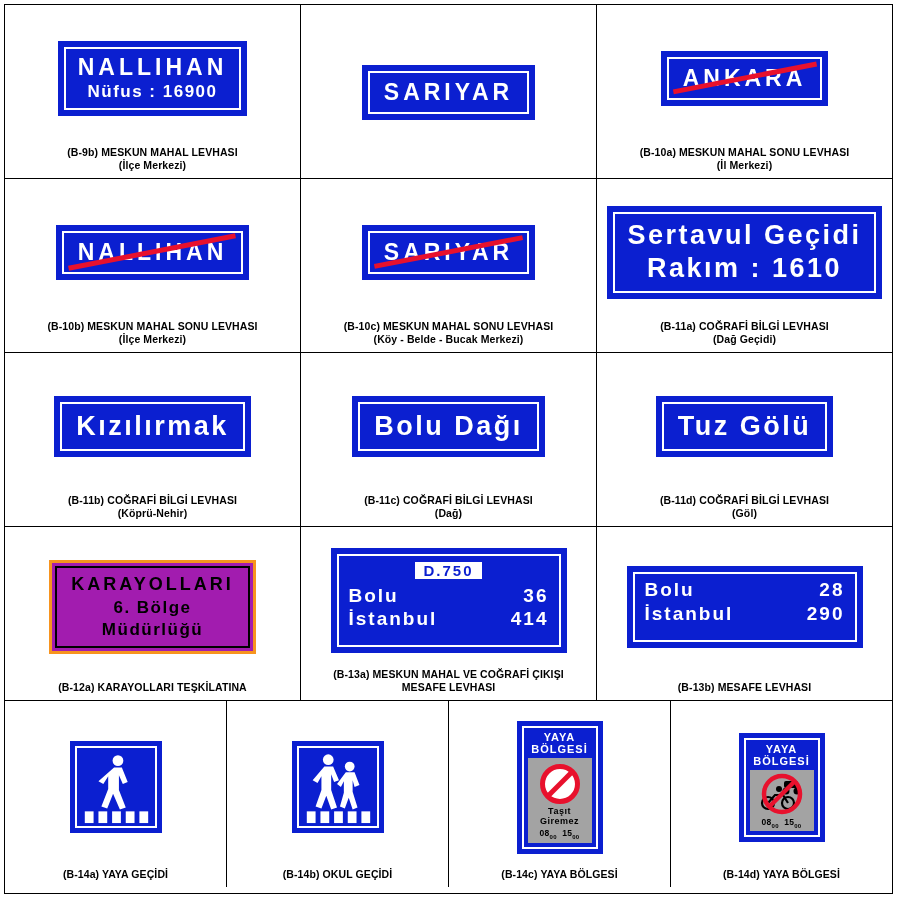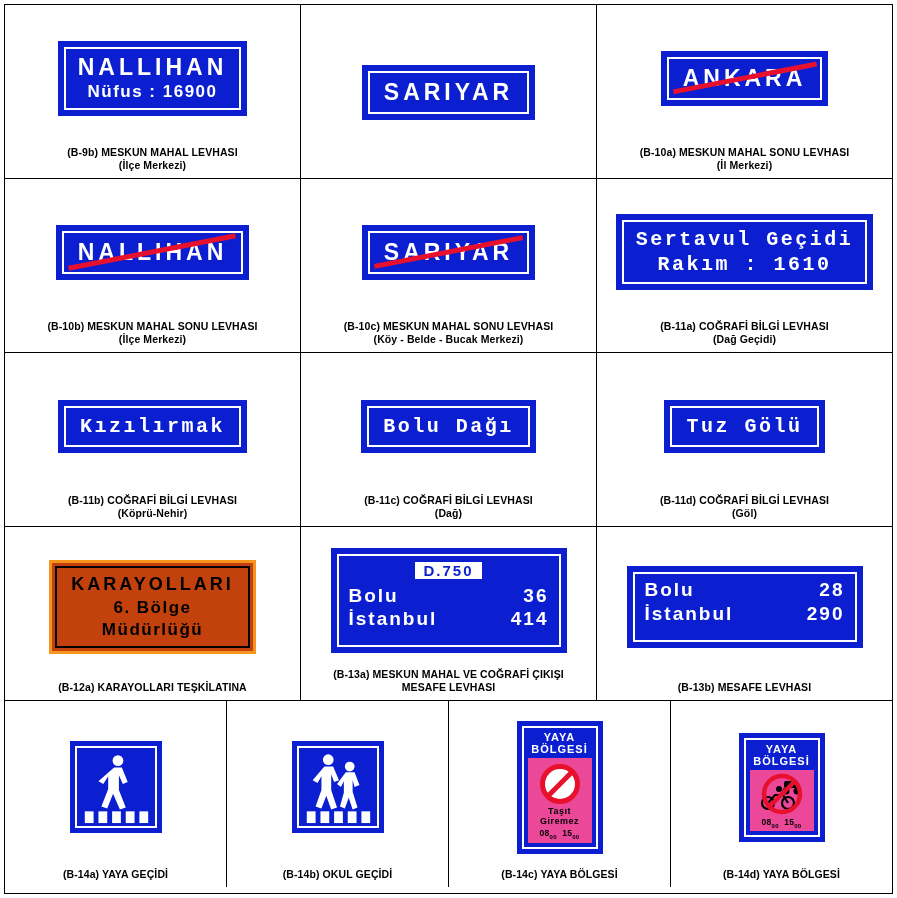--- a/index.html
+++ b/index.html
@@ -84,44 +84,43 @@
   }
   .subname {
     font-size: 17px;
     font-weight: bold;
     letter-spacing: 1.5px;
     line-height: 1.2;
     white-space: nowrap;
     margin-top: 2px;
   }
   .mixname {
-    font-size: 20px;
+    font-size: 27px;
     font-weight: bold;
     letter-spacing: 2.5px;
     line-height: 1.25;
     white-space: nowrap;
-    font-family: Liberation Mono, monospace;
   }
   .slash {
     position: absolute;
     left: 2%; right: 2%;
     top: 50%;
     height: 5px;
     background: #e8112d;
     transform: translateY(-50%) rotate(-11deg);
     transform-origin: center;
     pointer-events: none;
   }
 
   
   .bluesign.w2 .inner { padding: 6px 14px; }
 
   
   .orangesign {
-    background: #c2410c;
+    background: #a21caf;
     border: 3px solid #f7941e;
     padding: 3px;
     display: inline-block;
   }
   .orangesign .inner {
     border: 2px solid #000;
     padding: 5px 14px;
     text-align: center;
     color: #000;
   }
@@ -180,21 +179,21 @@
   .yayasign .inner {
     border: 2px solid #fff;
     background: #0b1fd0;
     padding: 3px 2px 4px 2px;
     text-align: center;
   }
   .yayasign .ytitle {
     color: #fff; font-size: 11px; font-weight: bold; letter-spacing: 1px; line-height: 1.1;
   }
   .yayaplate {
-    background: #ec4899;
+    background: #a3a3a3;
     margin: 3px 2px 0 2px;
     padding: 3px 2px 3px 2px;
     display: flex; flex-direction: column; align-items: center;
   }
   .yayaplate .pt { color: #000; font-size: 9px; font-weight: bold; letter-spacing: .5px; }
   .yayaplate .hours { color: #000; font-size: 8.5px; font-weight: bold; margin-top: 2px; letter-spacing: .3px;}
   .yayaplate .hours sub { font-size: 6px; }
   .prohib {
     width: 40px; height: 40px;
     border: 5px solid #e8112d;

